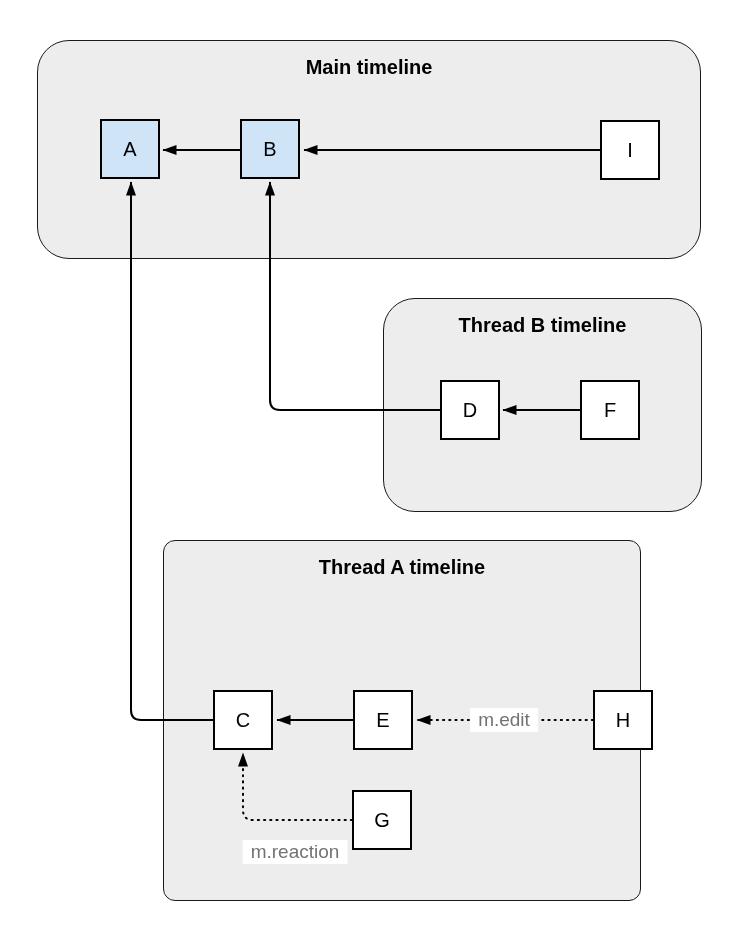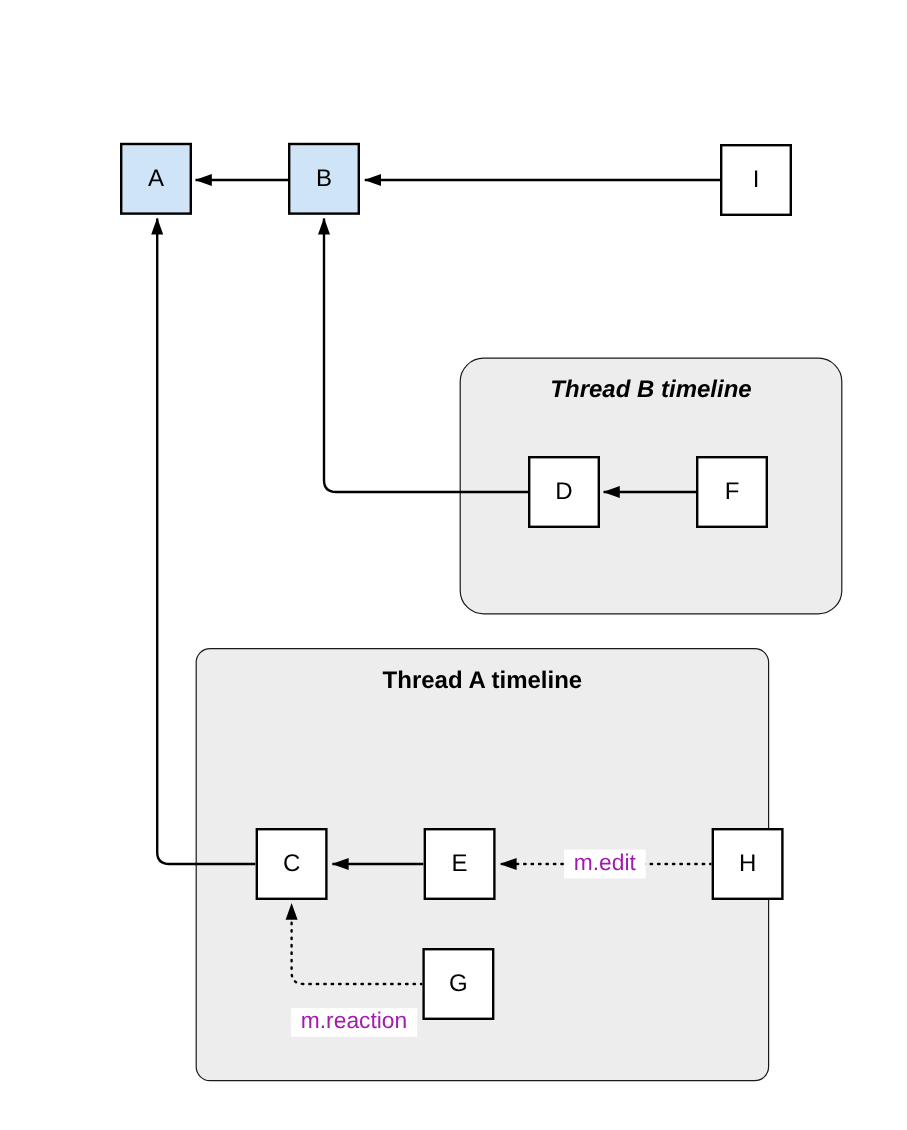--- a/index.html
+++ b/index.html
@@ -18,21 +18,21 @@
     z-index:1;
   }
   .group-title{
     text-align:center;
     font-weight:bold;
     font-size:20px;
     color:#000;
     margin-top:15px;
   }
   #group-main{left:37px;top:40px;width:664px;height:219px;border-radius:32px;}
-  #group-threadB{left:383px;top:298px;width:319px;height:214px;border-radius:20px;font-style:italic;}
+  #group-threadB{left:383px;top:298px;width:319px;height:214px;border-radius:32px;}
   #group-threadA{left:163px;top:540px;width:478px;height:361px;border-radius:12px;}
 
   #edge-layer{
     position:absolute;left:0;top:0;width:756px;height:942px;
     z-index:2;
   }
   .edge{
     fill:none;
     stroke:var(--edge_color,#000000);
     stroke-width:2;
@@ -62,32 +62,35 @@
   #node-E{left:353px;top:690px;}
   #node-H{left:593px;top:690px;}
   #node-G{left:352px;top:790px;}
 
   .edge-label{
     position:absolute;
     transform:translate(-50%,-50%);
     background:var(--label_bg,#ffffff);
     padding:1px 8px;
     font-size:19px;
-    color:#a21caf;
+    color:#737373;
     z-index:4;
     white-space:nowrap;
   }
   #label-medit{left:504px;top:720px;}
   #label-mreaction{left:275px;top:852px;margin-left:20px;}
 </style>
 </head>
 <body>
 
 <div id="canvas" style="--background: #ffffff; --group_fill: #ededed; --group_border: #1a1a1a; --node_fill: #ffffff; --node_fill_highlight: #cfe4f7; --node_border: #000000; --edge_color: #000000; --label_bg: #ffffff;">
 
+  <div class="group" id="group-main">
+    <div class="group-title">Main timeline</div>
+  </div>
   <div class="group" id="group-threadB">
     <div class="group-title">Thread B timeline</div>
   </div>
   <div class="group" id="group-threadA">
     <div class="group-title">Thread A timeline</div>
   </div>
 
   <svg id="edge-layer" viewBox="0 0 756 942" xmlns="http://www.w3.org/2000/svg">
     <defs>
       <marker id="arrow" markerUnits="userSpaceOnUse" markerWidth="16" markerHeight="12" refX="14.5" refY="6" orient="auto">

